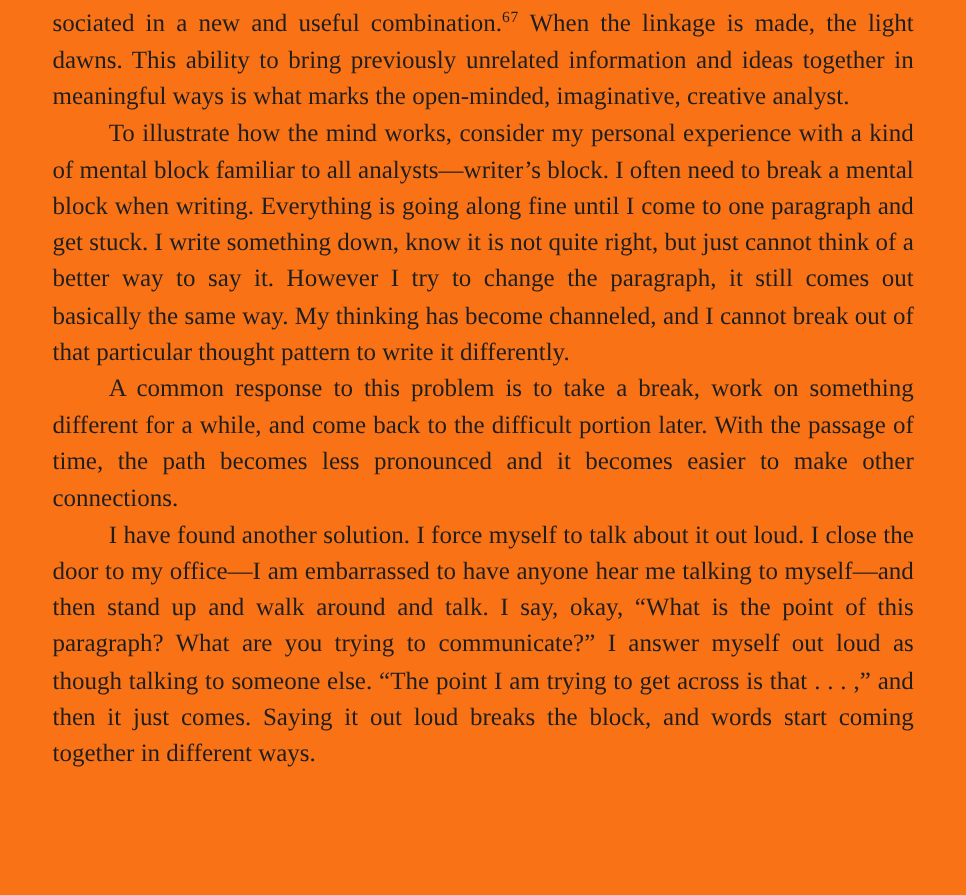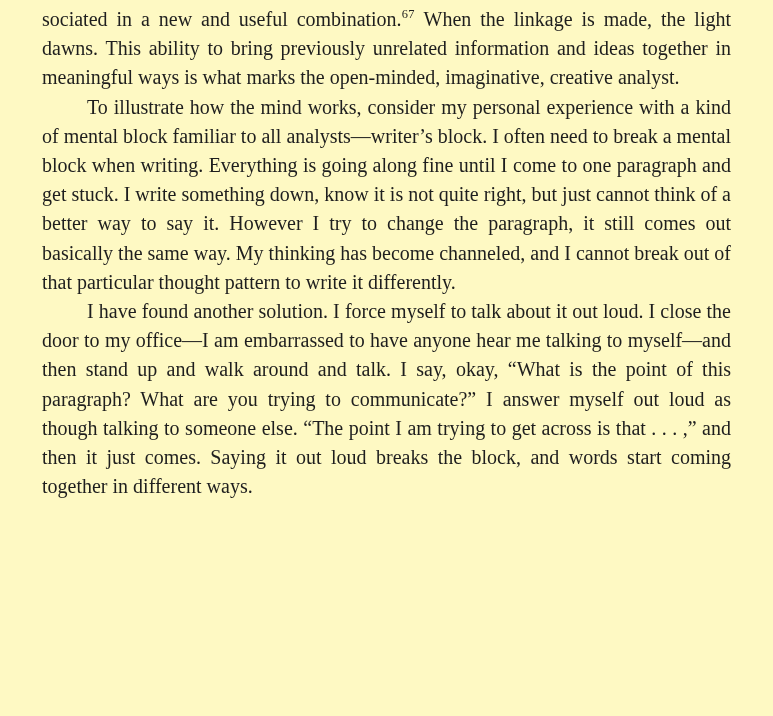--- a/index.html
+++ b/index.html
@@ -5,21 +5,21 @@
   html, body {
     margin: 0;
     padding: 0;
     background: #ffffff;
   }
   .page {
     position: relative;
     box-sizing: border-box;
     width: 773px;
     height: 716px;
-    background: #fef9c3;
+    background: #f97316;
     padding: 5px 42px 0 42px;
     overflow: hidden;
     font-family: "Liberation Serif", "DejaVu Serif", serif;
     font-size: 20px;
     line-height: 29.2px;
     color: #1e1e1e;
     text-align: justify;
   }
   .para {
     margin: 0;
@@ -36,16 +36,17 @@
 </style>
 </head>
 <body>
 
 <div class="page">
 
   <p class="para"><span>sociated in a new and useful combination.</span><sup class="fnref">67</sup><span> When the linkage is made, the light dawns. This ability to bring previously unrelated information and ideas together in meaningful ways is what marks the open-minded, imaginative, creative analyst.</span></p>
 
   <p class="para indent">To illustrate how the mind works, consider my personal experience with a kind of mental block familiar to all analysts—writer’s block. I often need to break a mental block when writing. Everything is going along fine until I come to one paragraph and get stuck. I write something down, know it is not quite right, but just cannot think of a better way to say it. However I try to change the paragraph, it still comes out basically the same way. My thinking has become channeled, and I cannot break out of that particular thought pattern to write it differently.</p>
 
+  <p class="para indent">A common response to this problem is to take a break, work on something different for a while, and come back to the difficult portion later. With the passage of time, the path becomes less pronounced and it becomes easier to make other connections.</p>
 
   <p class="para indent">I have found another solution. I force myself to talk about it out loud. I close the door to my office—I am embarrassed to have anyone hear me talking to myself—and then stand up and walk around and talk. I say, okay, “What is the point of this paragraph? What are you trying to communicate?” I answer myself out loud as though talking to someone else. “The point I am trying to get across is that . . . ,” and then it just comes. Saying it out loud breaks the block, and words start coming together in different ways.</p>
 
 </div>
 
 </body></html>

